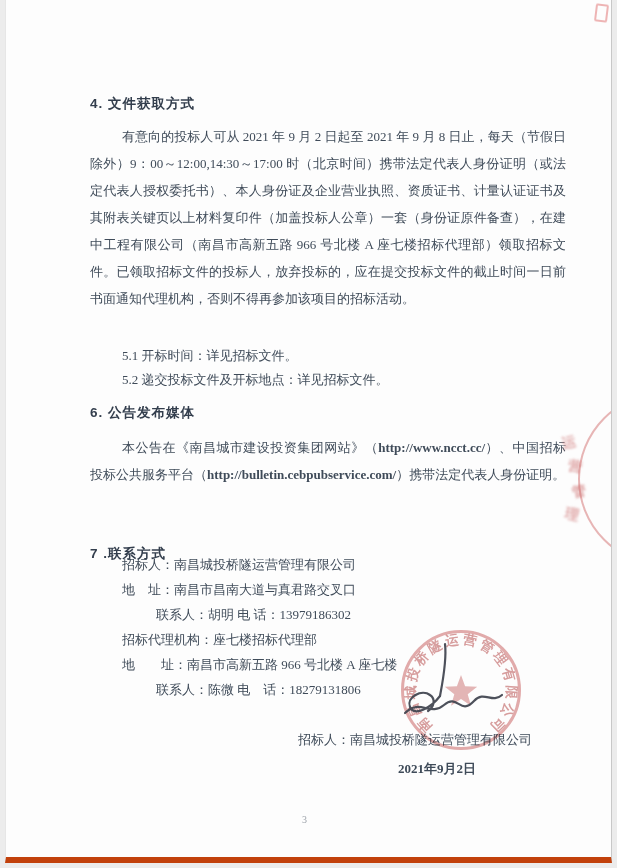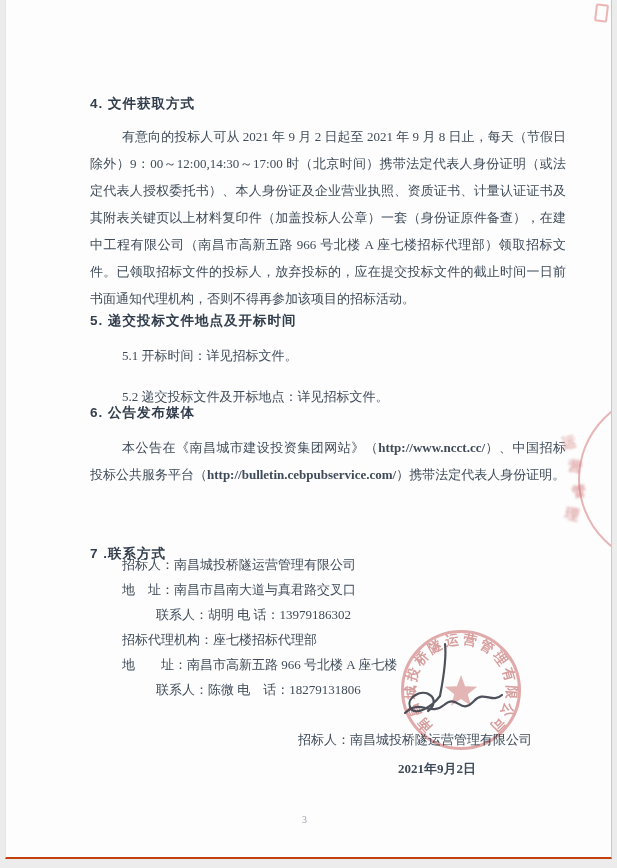--- a/index.html
+++ b/index.html
@@ -7,21 +7,21 @@
     width:617px;height:868px;position:relative;
     background:#ececec;
     font-family:"Liberation Serif","DejaVu Serif",serif;
     overflow:hidden;
   }
   .page{
     position:absolute;left:5px;top:0;width:605px;height:857px;
     background:#fdfdfd;
     border-left:1px solid #e6e6e6;
     border-right:1px solid #c8c8c8;
-    border-bottom:2px solid #c2410c;
+    border-bottom:6px solid #c2410c;
     overflow:hidden;
   }
   .heading{
     position:absolute;
     font-family:"Liberation Sans","DejaVu Sans",sans-serif;
     font-weight:bold;font-size:13.5px;color:#333e4d;letter-spacing:1px;
     white-space:nowrap;
   }
   .para{
     position:absolute;left:84px;width:476px;
@@ -68,23 +68,22 @@
   }
 </style>
 </head>
 <body>
 
 <div class="page">
 
   <div class="heading" style="left:84px;top:95px;">4. 文件获取方式</div>
   <div class="para" style="top:123px;">有意向的投标人可从 2021 年 9 月 2 日起至 2021 年 9 月 8 日止，每天（节假日除外）9：00～12:00,14:30～17:00 时（北京时间）携带法定代表人身份证明（或法定代表人授权委托书）、本人身份证及企业营业执照、资质证书、计量认证证书及其附表关键页以上材料复印件（加盖投标人公章）一套（身份证原件备查），在建中工程有限公司（南昌市高新五路 966 号北楼 A 座七楼招标代理部）领取招标文件。已领取招标文件的投标人，放弃投标的，应在提交投标文件的截止时间一日前书面通知代理机构，否则不得再参加该项目的招标活动。</div>
 
-  <div class="heading" style="left:84px;top:312px;">5. 递交投标文件地点及开标时间</div>
   <div class="subitem" style="top:347px;">5.1 开标时间：详见招标文件。</div>
-  <div class="subitem" style="top:388px;text-align:right;">5.2 递交投标文件及开标地点：详见招标文件。</div>
+  <div class="subitem" style="top:371px;text-align:right;">5.2 递交投标文件及开标地点：详见招标文件。</div>
 
   <div class="heading" style="left:84px;top:404px;">6. 公告发布媒体</div>
   <div class="para" style="top:434px;">
     <span>本公告在《南昌城市建设投资集团网站》（</span><span class="url">http://www.ncct.cc/</span><span>）、中国招标投标公共服务平台（</span><span class="url">http://bulletin.cebpubservice.com/</span><span>）携带法定代表人身份证明。</span>
   </div>
 
   <div class="heading" style="left:84px;top:521px;margin-top:24px;">7 .联系方式</div>
   <div class="contacts">
     <div class="contact-line">
       <span>招标人：南昌城投桥隧运营管理有限公司</span>

